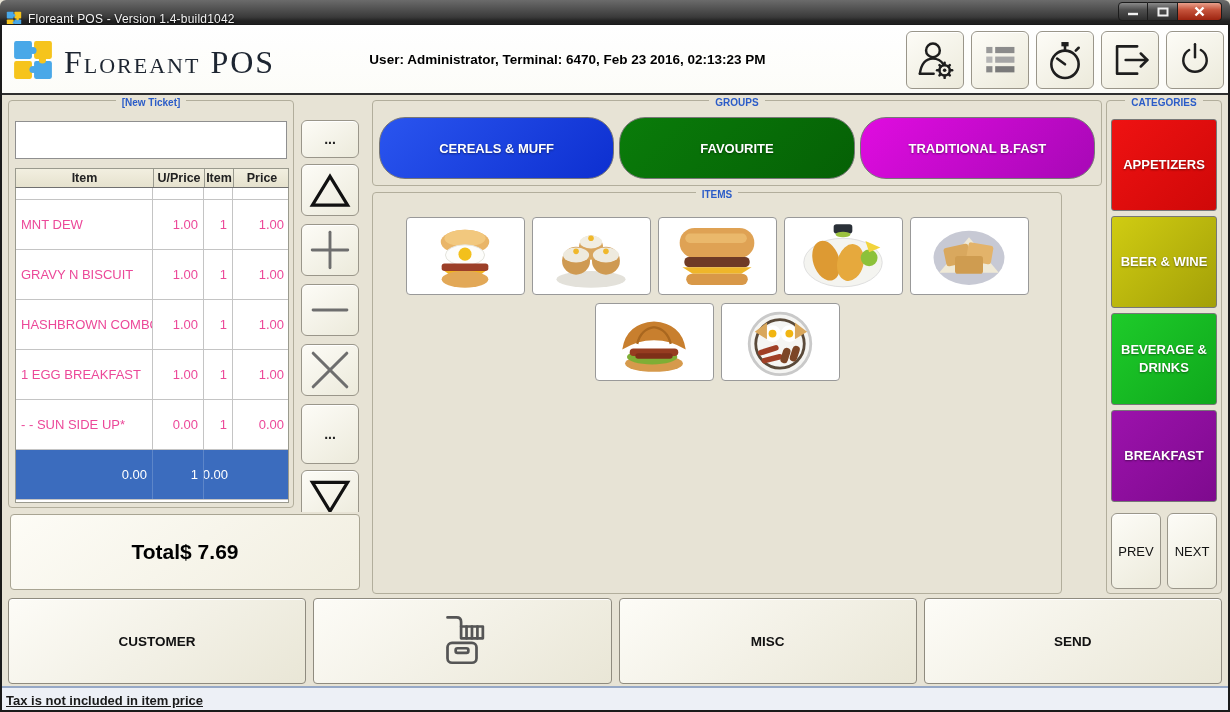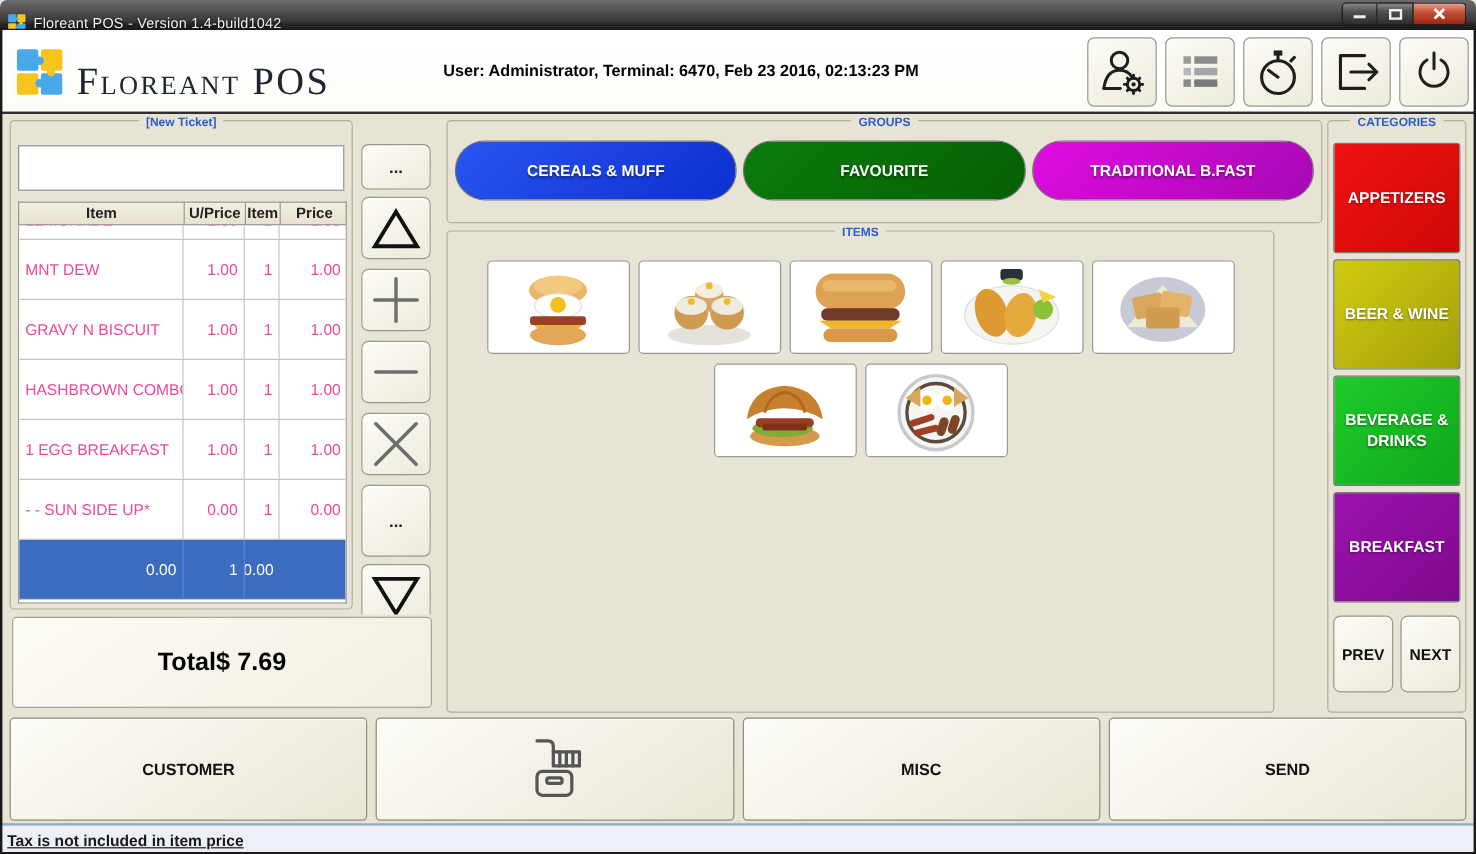--- a/index.html
+++ b/index.html
@@ -17,21 +17,21 @@
   .tbc { width:30px; height:19px; border:1px solid #1c1c1c; display:flex; align-items:center; justify-content:center;
     background:linear-gradient(#8a8a8a,#4f4f4f 40%,#2e2e2e); cursor:pointer; }
   .tbc.min { border-radius:4px 0 0 4px; }
   .tbc.max { border-left:none; }
   .tbc.close { width:44px; border-left:none; border-radius:0 4px 4px 0;
     background:linear-gradient(#e9a08c,#c6543c 40%,#9d2410); }
 
   
   .header { position:absolute; left:0; top:25px; width:1230px; height:70px;
     background:linear-gradient(#ffffff,#fcfcf8); border-bottom:2px solid #2f2f2f; }
-  .brand { position:absolute; left:12px; top:14px; display:flex; align-items:flex-end; gap:10px; }
+  .brand { position:absolute; left:12px; top:14px; display:flex; align-items:center; gap:10px; }
   .brand-text { font-family:"Liberation Serif","DejaVu Serif",serif; font-variant:small-caps;
     font-size:32px; color:#1d2531; letter-spacing:2px; }
   .session-info { position:absolute; left:50%; top:50%; transform:translate(-62%,-50%);
     font-size:13.5px; font-weight:bold; color:#000; white-space:nowrap; }
   .header-actions { position:absolute; right:6px; top:6px; display:flex; gap:7px; }
   .hbtn { width:58px; height:58px; border:1px solid #9a968a; border-radius:6px; cursor:pointer;
     background:linear-gradient(145deg,#fdfcf7,#eceadb); display:flex; align-items:center; justify-content:center;
     box-shadow:inset 0 1px 0 #fff; }
 
   
@@ -75,36 +75,36 @@
     border:1px solid #a8a492; border-radius:4px; background:linear-gradient(145deg,#fdfcf6,#f1eee0);
     display:flex; align-items:center; justify-content:center; }
   .total-text { font-size:21px; font-weight:bold; color:#000; }
 
   
   #groups-box { left:372px; top:100px; width:730px; height:86px; }
   .groups-row { position:absolute; left:6px; right:6px; top:16px; display:flex; gap:5px; }
   .colorbtn { border:1px solid #777; border-radius:3px; color:#fff; font-weight:bold; font-size:13px;
     display:flex; align-items:center; justify-content:center; text-align:center; cursor:pointer;
     text-shadow:0 1px 2px rgba(0,0,0,.45); padding:2px 4px; }
-  .groups-row .colorbtn { flex:1; height:50px;border-radius:26px; }
+  .groups-row .colorbtn { flex:1; height:62px;border-radius:26px; }
 
   #items-box { left:372px; top:192px; width:690px; height:402px; }
   .items-row { position:absolute; left:0; right:0; display:flex; justify-content:center; gap:7px; }
   #items-row1 { top:24px; }
   #items-row2 { top:110px; }
   .itembtn { width:119px; height:78px; border:1px solid #999; border-radius:4px; background:#fff;
     cursor:pointer; display:flex; align-items:center; justify-content:center; overflow:hidden; }
   .itembtn svg { width:112px; height:72px; }
 
   #cats-box { left:1106px; top:100px; width:116px; height:494px; }
   .cats-stack { position:absolute; left:4px; right:4px; top:18px; display:flex; flex-direction:column; gap:5px; }
   .cats-stack .colorbtn { height:92px; line-height:1.35; }
   .prevnext { display:flex; gap:6px; margin-top:6px; }
-  .pnbtn { flex:1; height:64px; border:1px solid #9a968a; border-radius:6px; cursor:pointer;
-    background:linear-gradient(145deg,#fdfcf7,#eceadb); font-weight:bold; font-size:13px; color:#111;
+  .pnbtn { flex:1; height:76px; border:1px solid #9a968a; border-radius:6px; cursor:pointer;
+    background:linear-gradient(145deg,#fdfcf7,#eceadb); font-weight:normal; font-size:13px; color:#111;
     display:flex; align-items:center; justify-content:center; box-shadow:inset 0 1px 0 #fff; }
 
   
   .bottom-bar { position:absolute; left:0; top:598px; width:1230px; height:86px;
     display:flex; gap:7px; padding:0 8px; }
   .bbtn { flex:1; border:1px solid #8f8b7f; border-radius:4px; cursor:pointer;
     background:linear-gradient(145deg,#fdfcf7,#e9e6d6); font-weight:bold; font-size:13.5px; color:#111;
     display:flex; align-items:center; justify-content:center; box-shadow:inset 0 1px 0 #fff; }
   .status-bar { position:absolute; left:0; top:686px; width:1230px; height:26px; background:#edf0f6;
     border-top:2px solid #96a8c6; display:flex; align-items:center; padding:0 6px;

